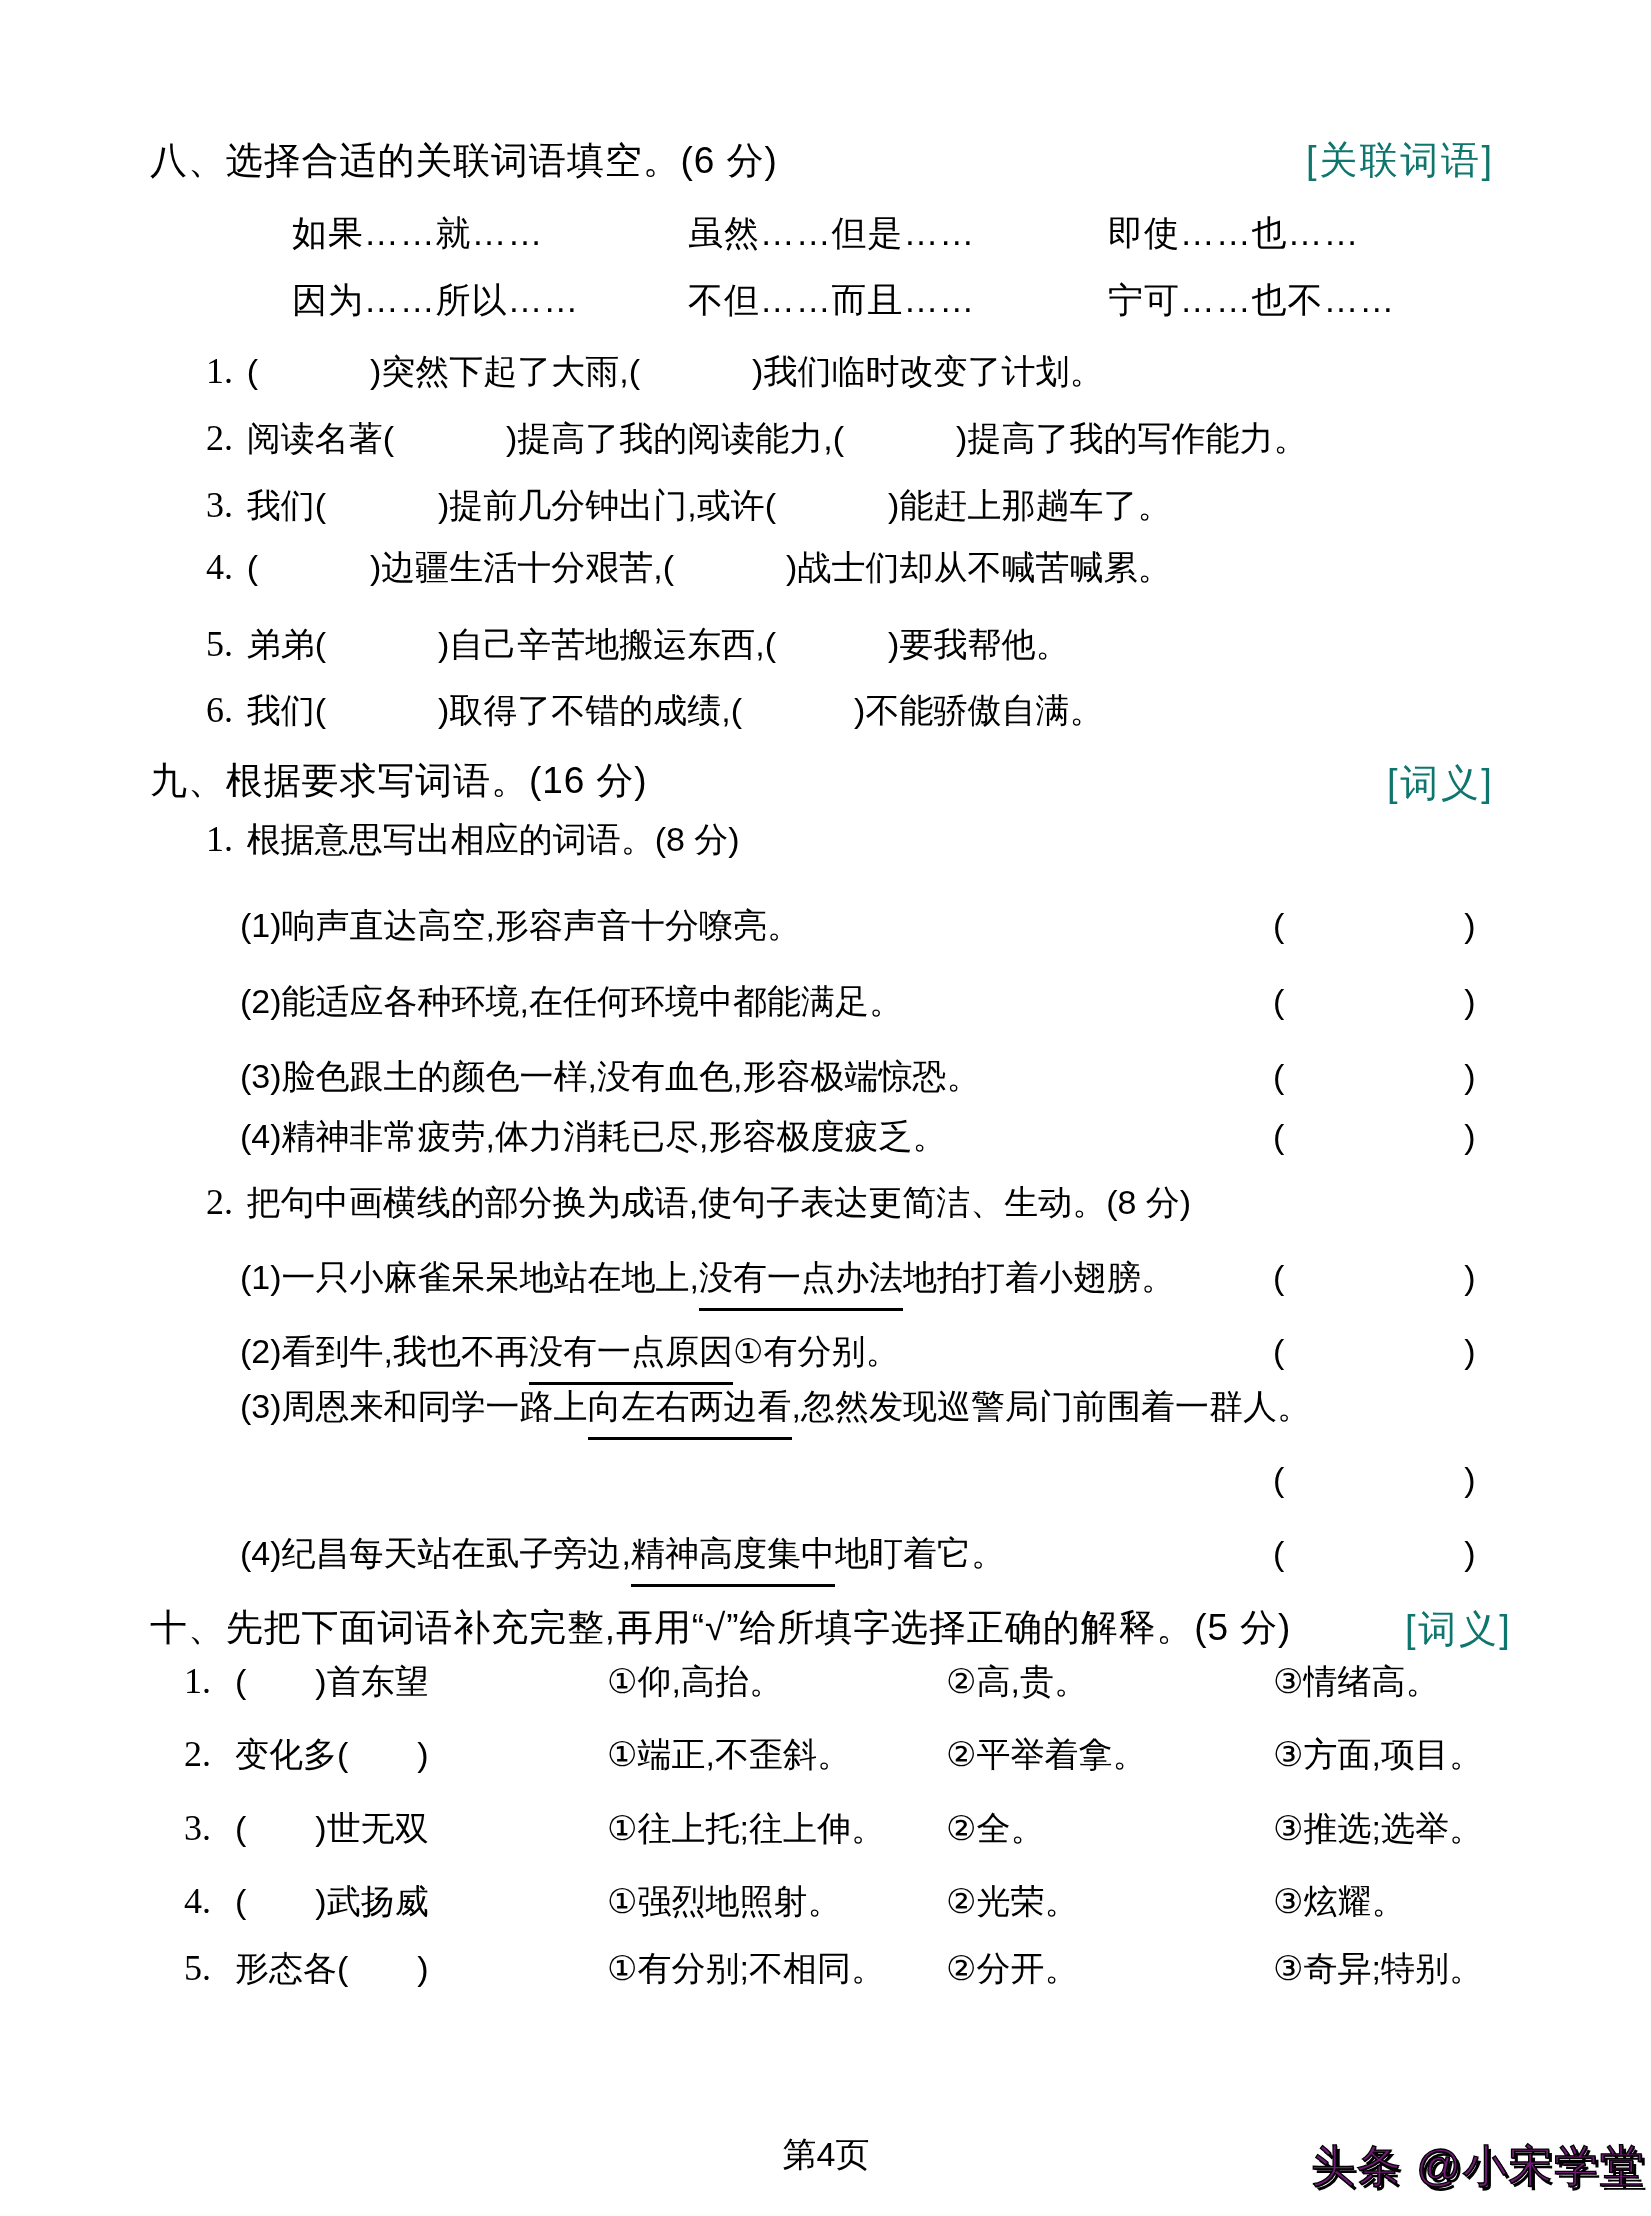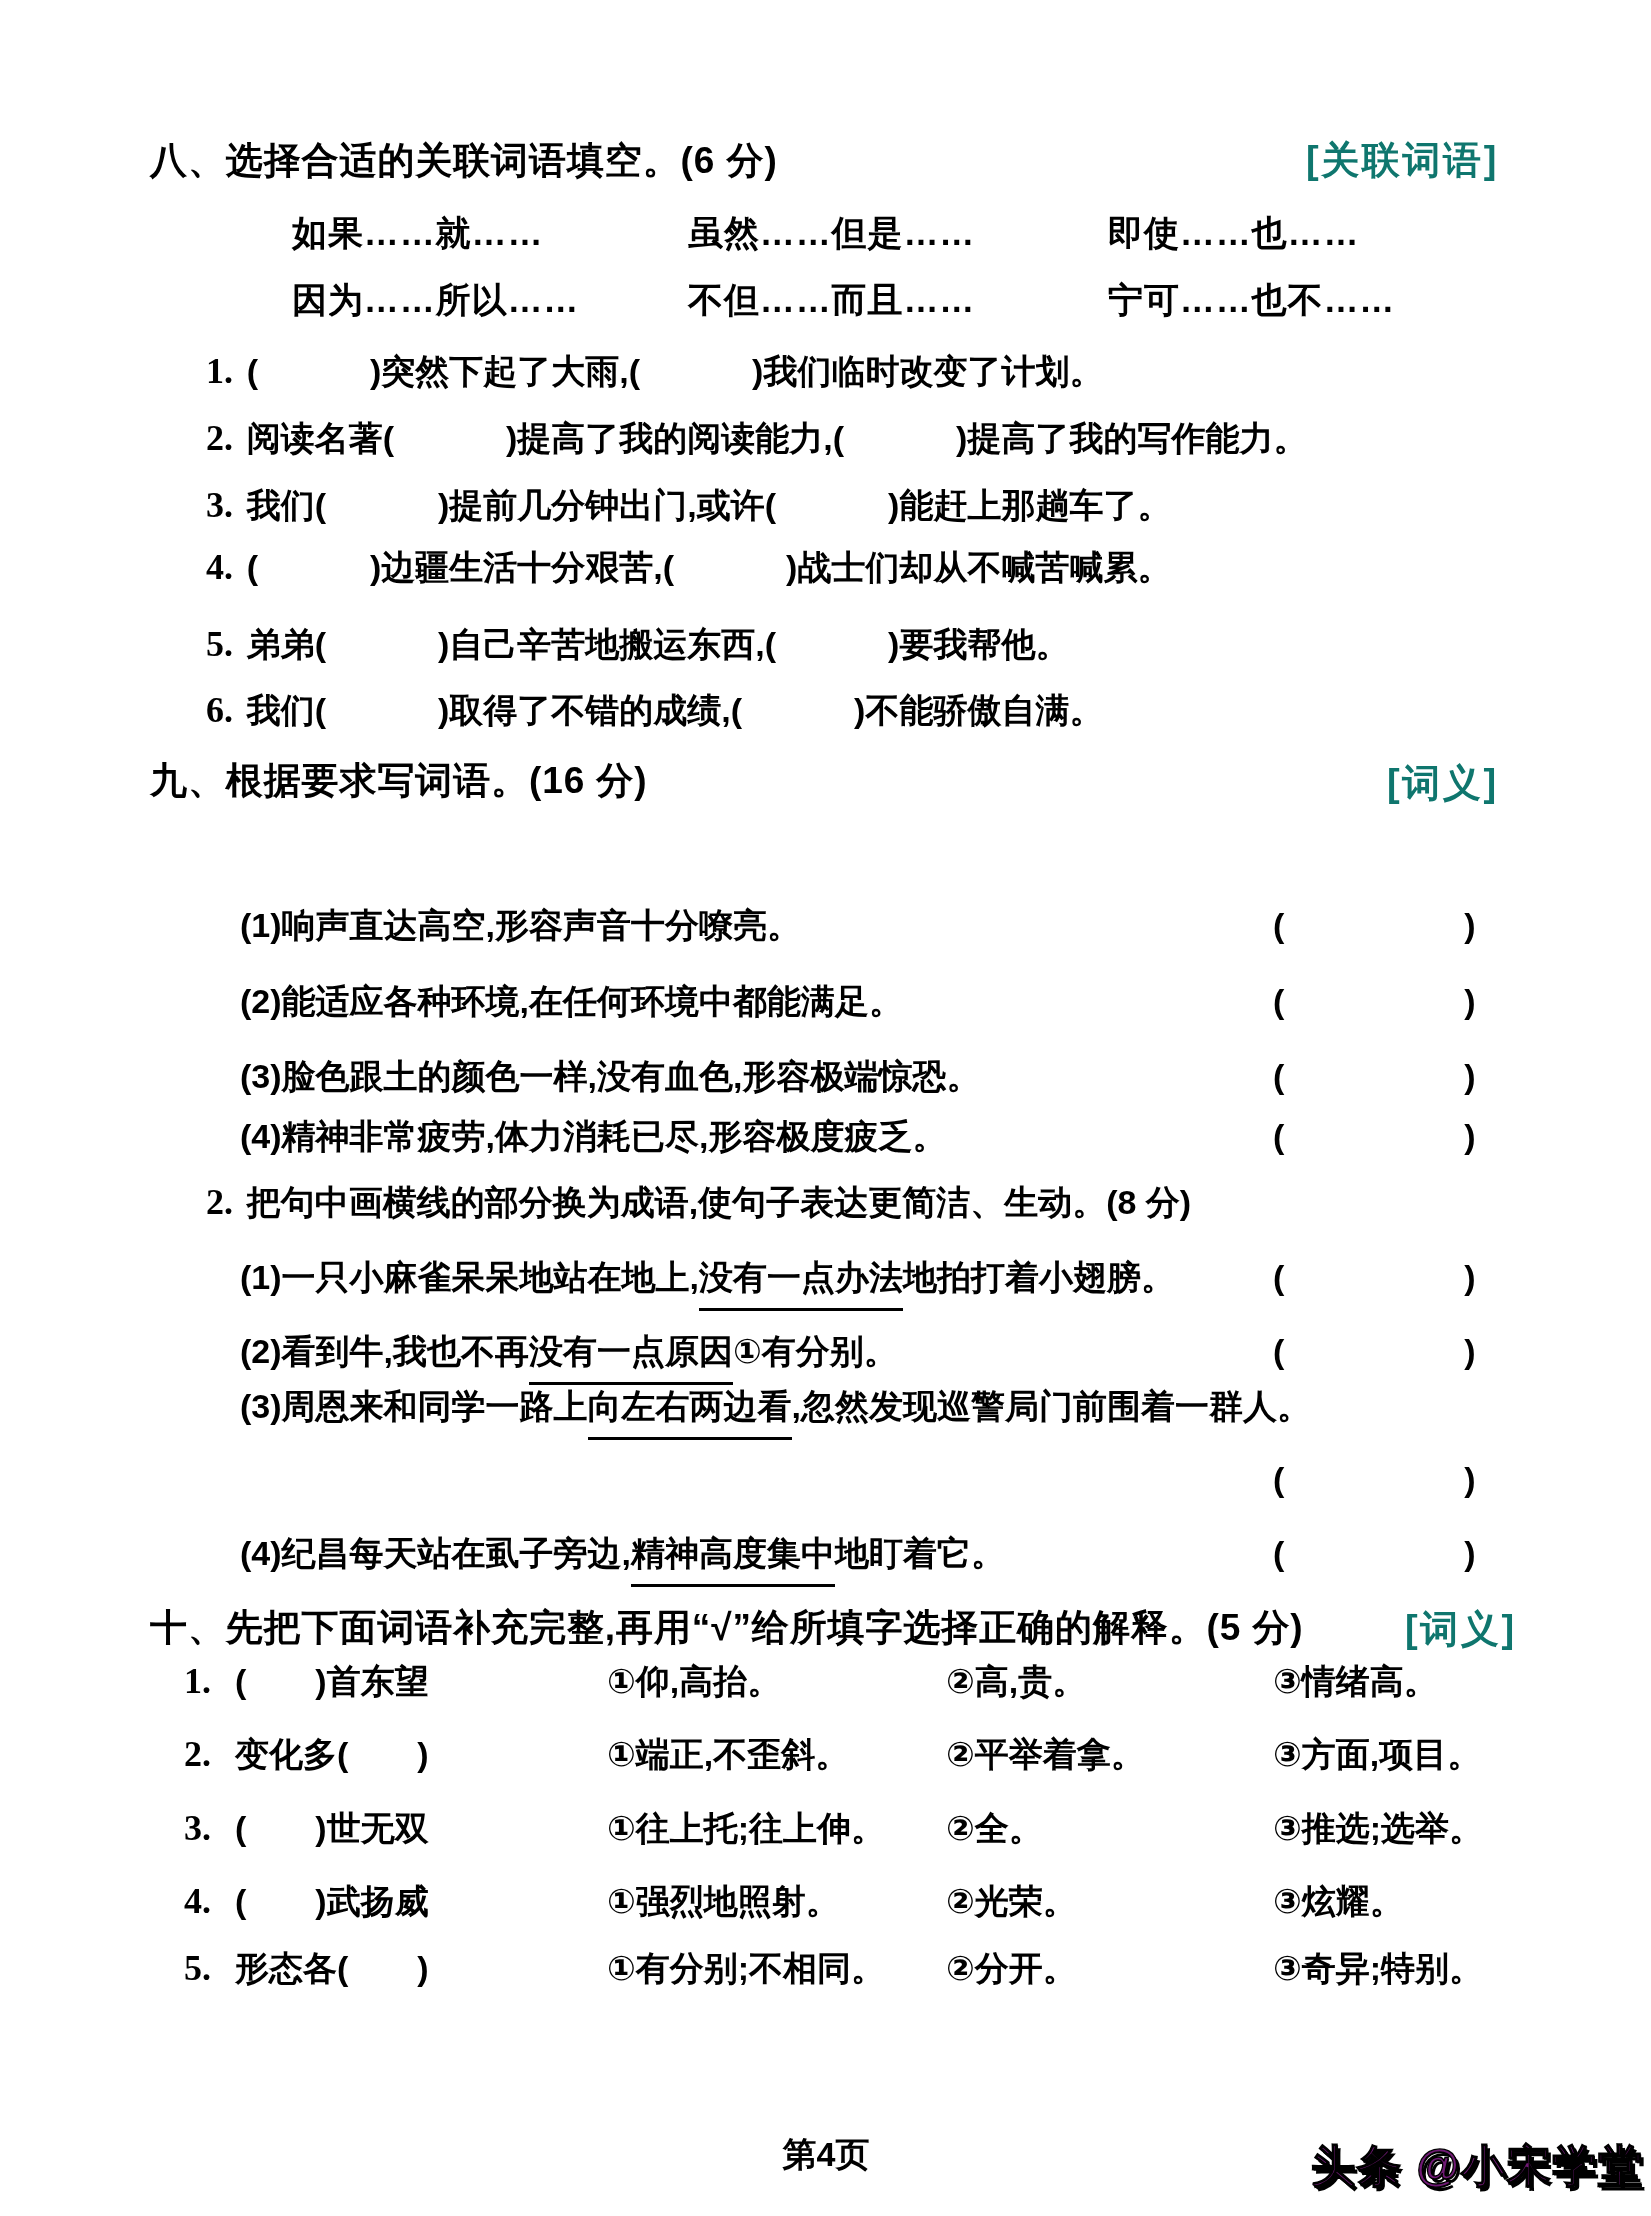--- a/index.html
+++ b/index.html
@@ -2,21 +2,21 @@
 <html style="font-size:13.7px"><head>
 <meta charset="utf-8">
 <style>
   html,body{margin:0;padding:0;background:#ffffff;}
   .page{
     position:relative;
     width:1652px;height:2216px;
     background:#ffffff;
     color:#000000;
     font-family:"Liberation Sans","DejaVu Sans",sans-serif;
-    font-weight:700;
+    font-weight:400;
     overflow:hidden;
   }
   .line{
     position:absolute;left:0;width:1652px;
     white-space:nowrap;
     font-size:34px;line-height:48px;
   }
   .hdr{font-size:37px;letter-spacing:0.9px;}
   .abs{position:absolute;}
   .ml175{margin-left:150px;}
@@ -97,20 +97,23 @@
   </div>
   <div class="line" style="top:686px">
     <span class="num ml240">6.</span><span>我们(</span><span class="g g130"></span><span>)取得了不错的成绩,(</span><span class="g g130"></span><span>)不能骄傲自满。</span>
   </div>
 
   <div class="line hdr" style="top:757px">
     <span class="ml175">九、根据要求写词语。(16 分)</span>
   </div>
   <div class="tag" style="top:759px;left:1387px">[词义]</div>
 
+  <div class="line" style="top:815px">
+    <span class="num ml240">1.</span><span>根据意思写出相应的词语。(8 分)</span>
+  </div>
 
   <div class="line" style="top:901px">
     <span class="ml280">(1)响声直达高空,形容声音十分嘹亮。</span>
     <span class="rblank"><span>(</span><span class="g g210"></span><span>)</span></span>
   </div>
   <div class="line" style="top:977px">
     <span class="ml280">(2)能适应各种环境,在任何环境中都能满足。</span>
     <span class="rblank"><span>(</span><span class="g g210"></span><span>)</span></span>
   </div>
   <div class="line" style="top:1052px">

